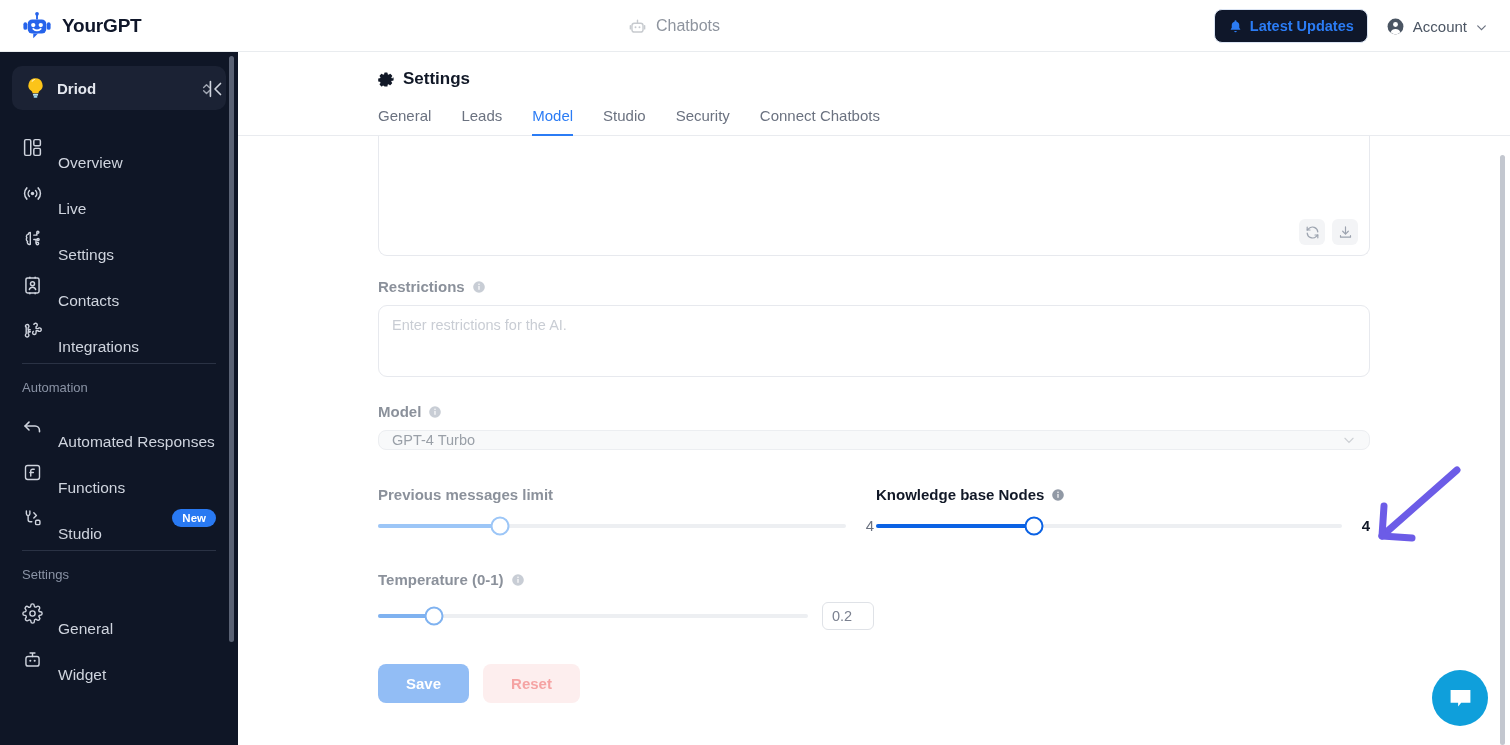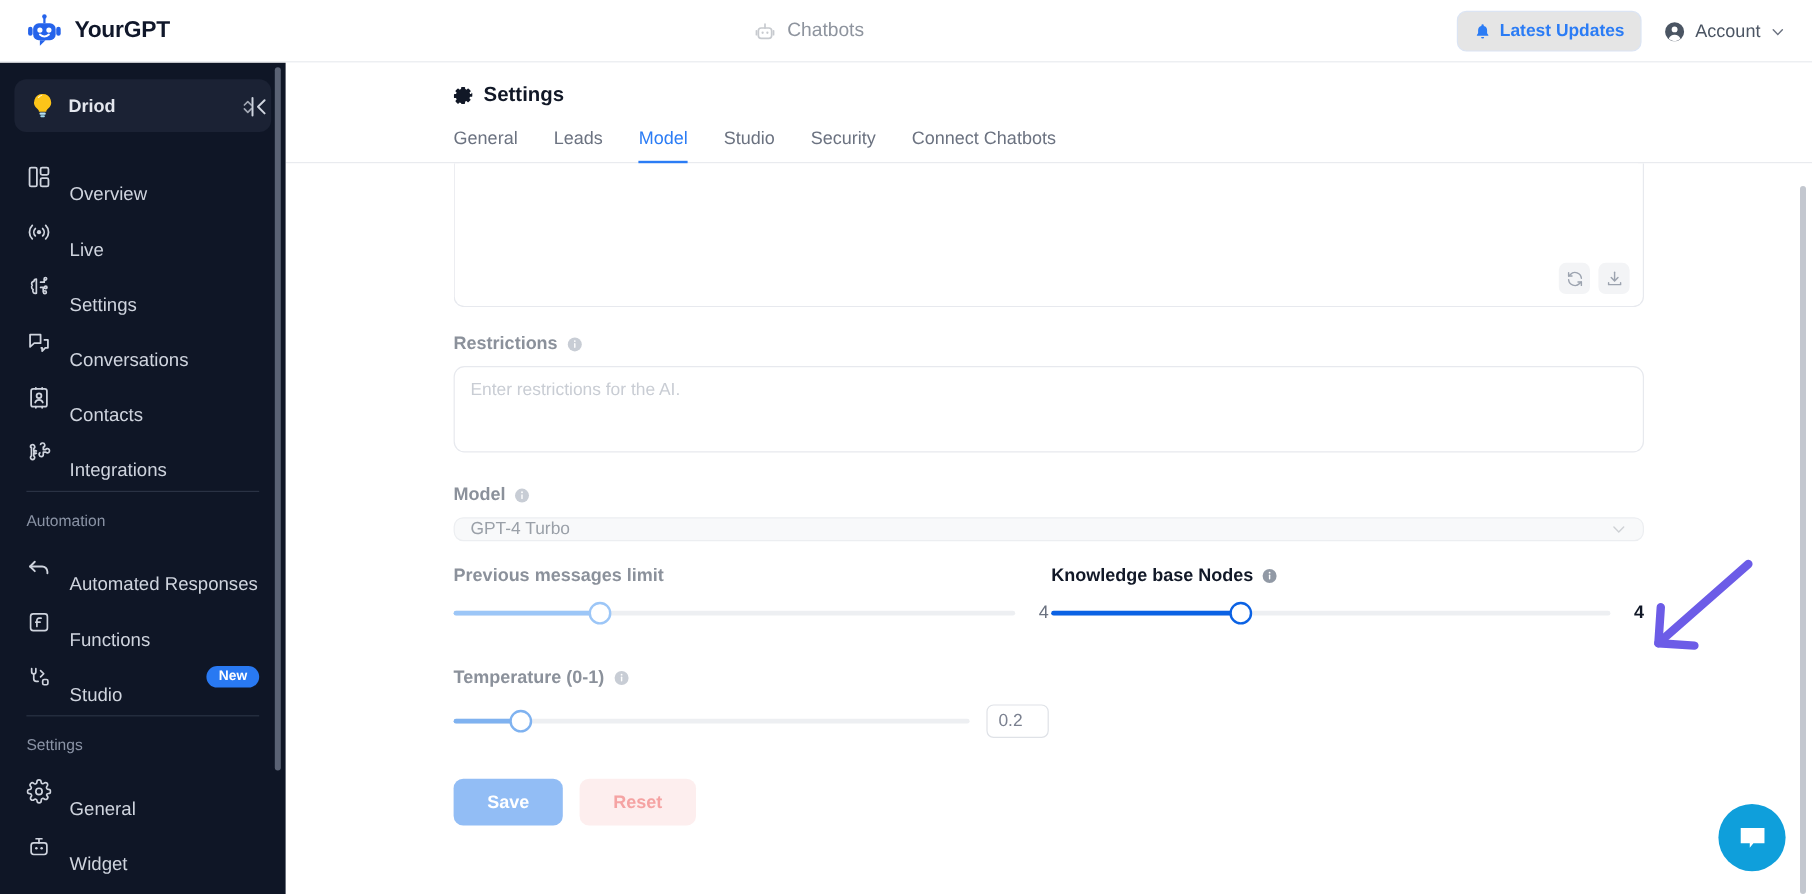--- a/index.html
+++ b/index.html
@@ -39,21 +39,21 @@
   }
   .topbar-right {
     position: absolute; right: 22px; top: 0; height: 52px;
     display: flex; align-items: center; gap: 18px;
   }
   .latest-updates {
     display: flex; align-items: center; gap: 7px;
     border: 1px solid #dbe4f3; border-radius: 8px;
     padding: 8px 13px;
     color: #2b7cf5; font-size: 14.5px; font-weight: 600;
-    background: #e5e5e5; cursor: pointer;
+    background: #0f172a; cursor: pointer;
   }
   .bell { width: 15px; height: 15px; display:block; }
   .account {
     display: flex; align-items: center; gap: 8px;
     color: #4b5563; font-size: 15px; cursor: pointer;
   }
   .acct-avatar { width: 19px; height: 19px; display:block; }
   .chev { width: 13px; height: 13px; display:block; }
 
   
@@ -194,21 +194,21 @@
     display: flex; align-items: center;
     padding: 0 13px;
     cursor: pointer;
   }
   .model-value { font-size: 14.5px; color: #9aa0a8; flex: 1; }
   .sel-chev { width: 14px; height: 14px; display:block; opacity:.45; }
 
   
   .slider-row {
     position: relative;
-    margin-top: 20px;
+    margin-top: 36px;
     width: 992px;
     display: flex; gap: 0;
   }
   .slider-col { width: 496px; position: relative; }
   .slider-col.right { padding-left: 2px; }
   .sl-label {
     display: flex; align-items: center; gap: 7px;
     font-size: 15px; color: #8b919b; font-weight: 600;
   }
   .sl-label.strong { color: #111827; font-weight: bold; }
@@ -394,29 +394,20 @@
           <path d="M9.5 4a2.4 2.4 0 0 0-2.4 2.2A2.3 2.3 0 0 0 5 8.4a2.3 2.3 0 0 0 .6 1.6A2.4 2.4 0 0 0 5 11.9a2.4 2.4 0 0 0 1.4 2.2 2.4 2.4 0 0 0 3.1 3.4V4z"></path>
           <path d="M13.5 7h2.6M13.5 12h3.6M16 12v4M17 7V4.5"></path>
           <circle cx="17.6" cy="16.6" r="1.4"></circle>
           <circle cx="18.1" cy="3.8" r="1.2"></circle>
           <circle cx="18.4" cy="12" r="1.2"></circle>
         </svg>
       </span>
       <span class="nav-label">Settings</span>
     </div>
 
-    <div class="nav-item">
-      <span class="nav-ico">
-        <svg viewBox="0 0 24 24" fill="none" stroke="#cfd4de" stroke-width="1.7" stroke-linejoin="round">
-          <path d="M3.5 4.5h10v8h-6l-4 3.5z"></path>
-          <path d="M16.5 9.5h4v7.5h-2.5l-3 3v-3h-1.5"></path>
-        </svg>
-      </span>
-      <span class="nav-label">Conversations</span>
-    </div>
 
     <div class="nav-item">
       <span class="nav-ico">
         <svg viewBox="0 0 24 24" fill="none" stroke="#cfd4de" stroke-width="1.7" stroke-linecap="round">
           <rect x="4.5" y="3.5" width="15" height="17" rx="2"></rect>
           <circle cx="12" cy="10" r="2.3"></circle>
           <path d="M8.4 16.5a3.8 3.8 0 0 1 7.2 0"></path>
           <path d="M9 3.5v-1M15 3.5v-1M9 21.5v-1M15 21.5v-1"></path>
         </svg>
       </span>

